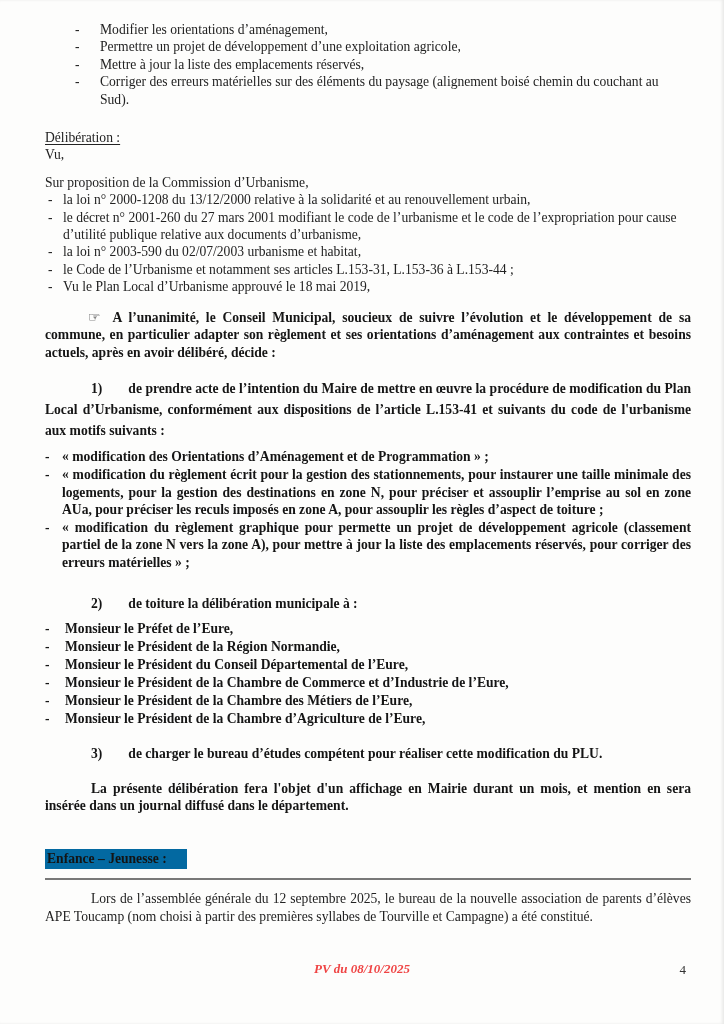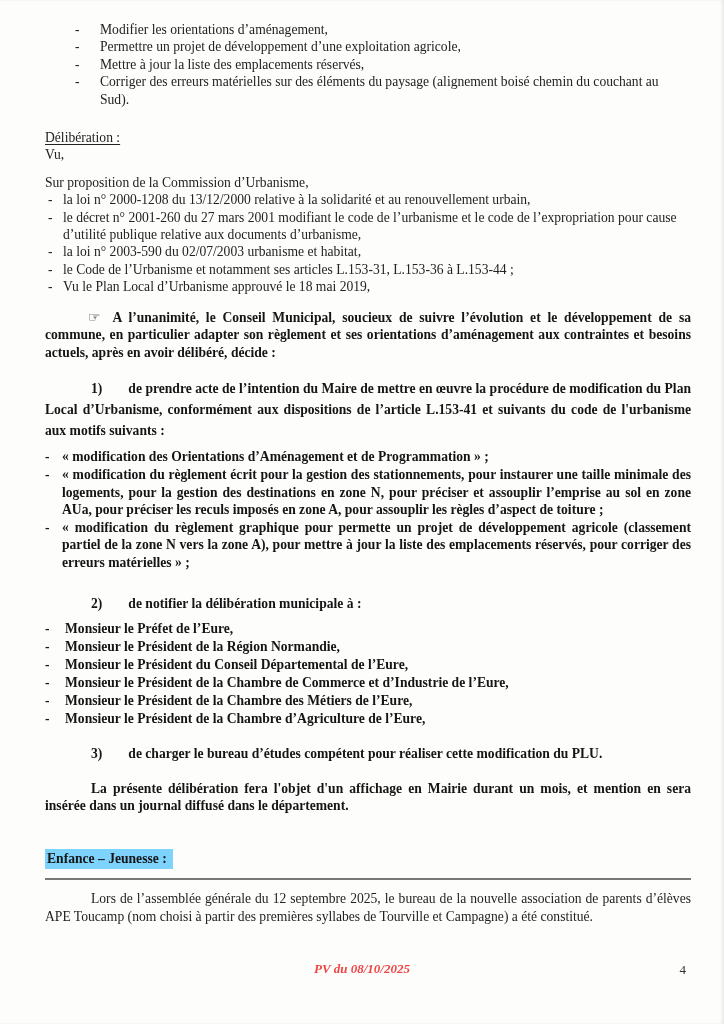--- a/index.html
+++ b/index.html
@@ -47,22 +47,22 @@
   .num-para.p1{margin-top:17px;}
   .num-para.p2{margin-top:21px;}
   .num-para.p3{margin-top:15px;}
   .tab{display:inline-block;width:26px;}
   .closing{
     margin-top:16px;font-weight:bold;color:#151515;
     text-align:justify;line-height:17.6px;text-indent:46px;
   }
   .section-label-row{margin-top:34px;}
   .hl{
-    display:inline-block;background:#7dd3fc;color:#141414;
-    font-weight:bold;padding:1px 6px 2px 2px;
+    display:inline-block;background:#0369a1;color:#141414;
+    font-weight:bold;padding:1px 20px 2px 2px;
   }
   .rule{margin-top:9px;border-top:2px solid #787878;width:100%;}
   .ape-heading{
     margin-top:8px;margin-left:43px;
     font-weight:bold;font-style:italic;color:#151515;
     font-size:14.5px;line-height:18px;
   }
   .dia{font-size:9px;font-style:normal;vertical-align:2px;}
   .ape-num{font-style:normal;}
   .title-u{text-decoration:underline;text-underline-offset:3px;letter-spacing:0.2px;}
@@ -142,21 +142,21 @@
       <div class="li">
         <span class="dash">-</span>
         <div class="t">« modification du règlement écrit pour la gestion des stationnements, pour instaurer une taille minimale des logements, pour la gestion des destinations en zone N, pour préciser et assouplir l’emprise au sol en zone AUa, pour préciser les reculs imposés en zone A, pour assouplir les règles d’aspect de toiture ;</div>
       </div>
       <div class="li">
         <span class="dash">-</span>
         <div class="t">« modification du règlement graphique pour permette un projet de développement agricole (classement partiel de la zone N vers la zone A), pour mettre à jour la liste des emplacements réservés, pour corriger des erreurs matérielles » ;</div>
       </div>
     </div>
 
-    <p class="num-para p2"><span>2)</span><span class="tab"></span><span>de notifier la délibération municipale à :</span></p>
+    <p class="num-para p2"><span>2)</span><span class="tab"></span><span>de toiture la délibération municipale à :</span></p>
 
     <div class="hlist recipients">
       <div class="li">
         <span class="dash">-</span>
         <div class="t">Monsieur le Préfet de l’Eure,</div>
       </div>
       <div class="li">
         <span class="dash">-</span>
         <div class="t">Monsieur le Président de la Région Normandie,</div>
       </div>

